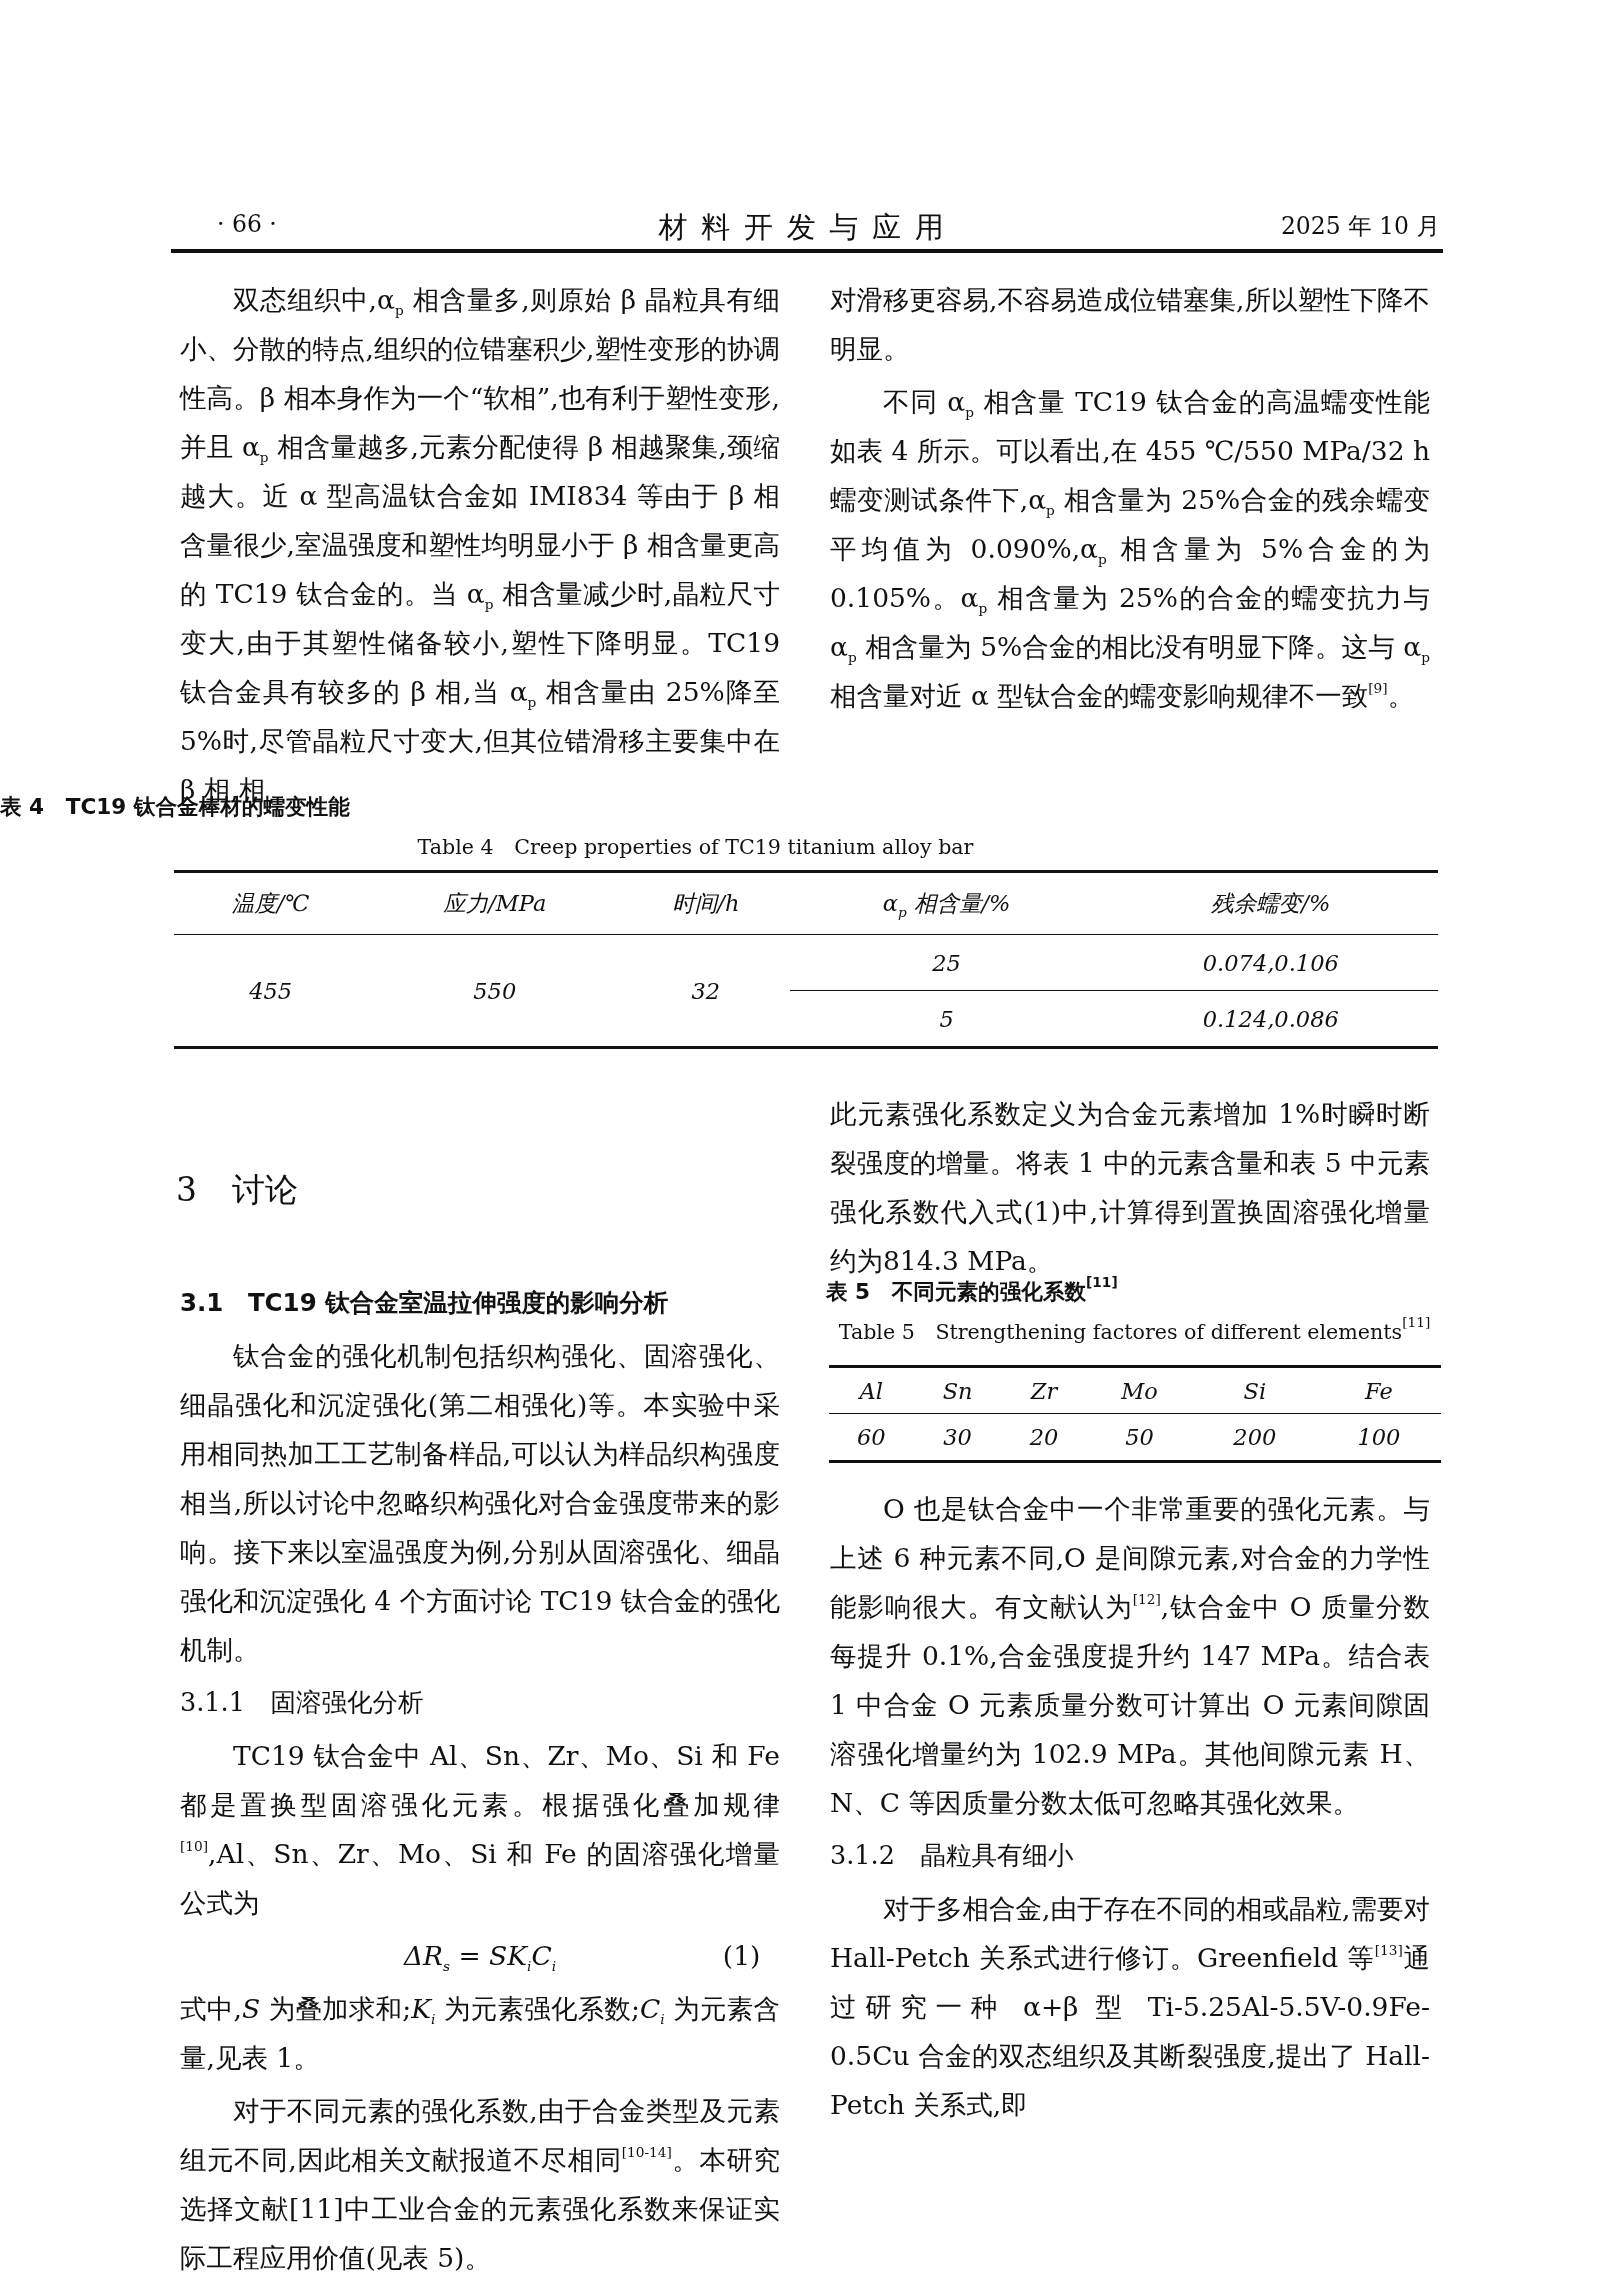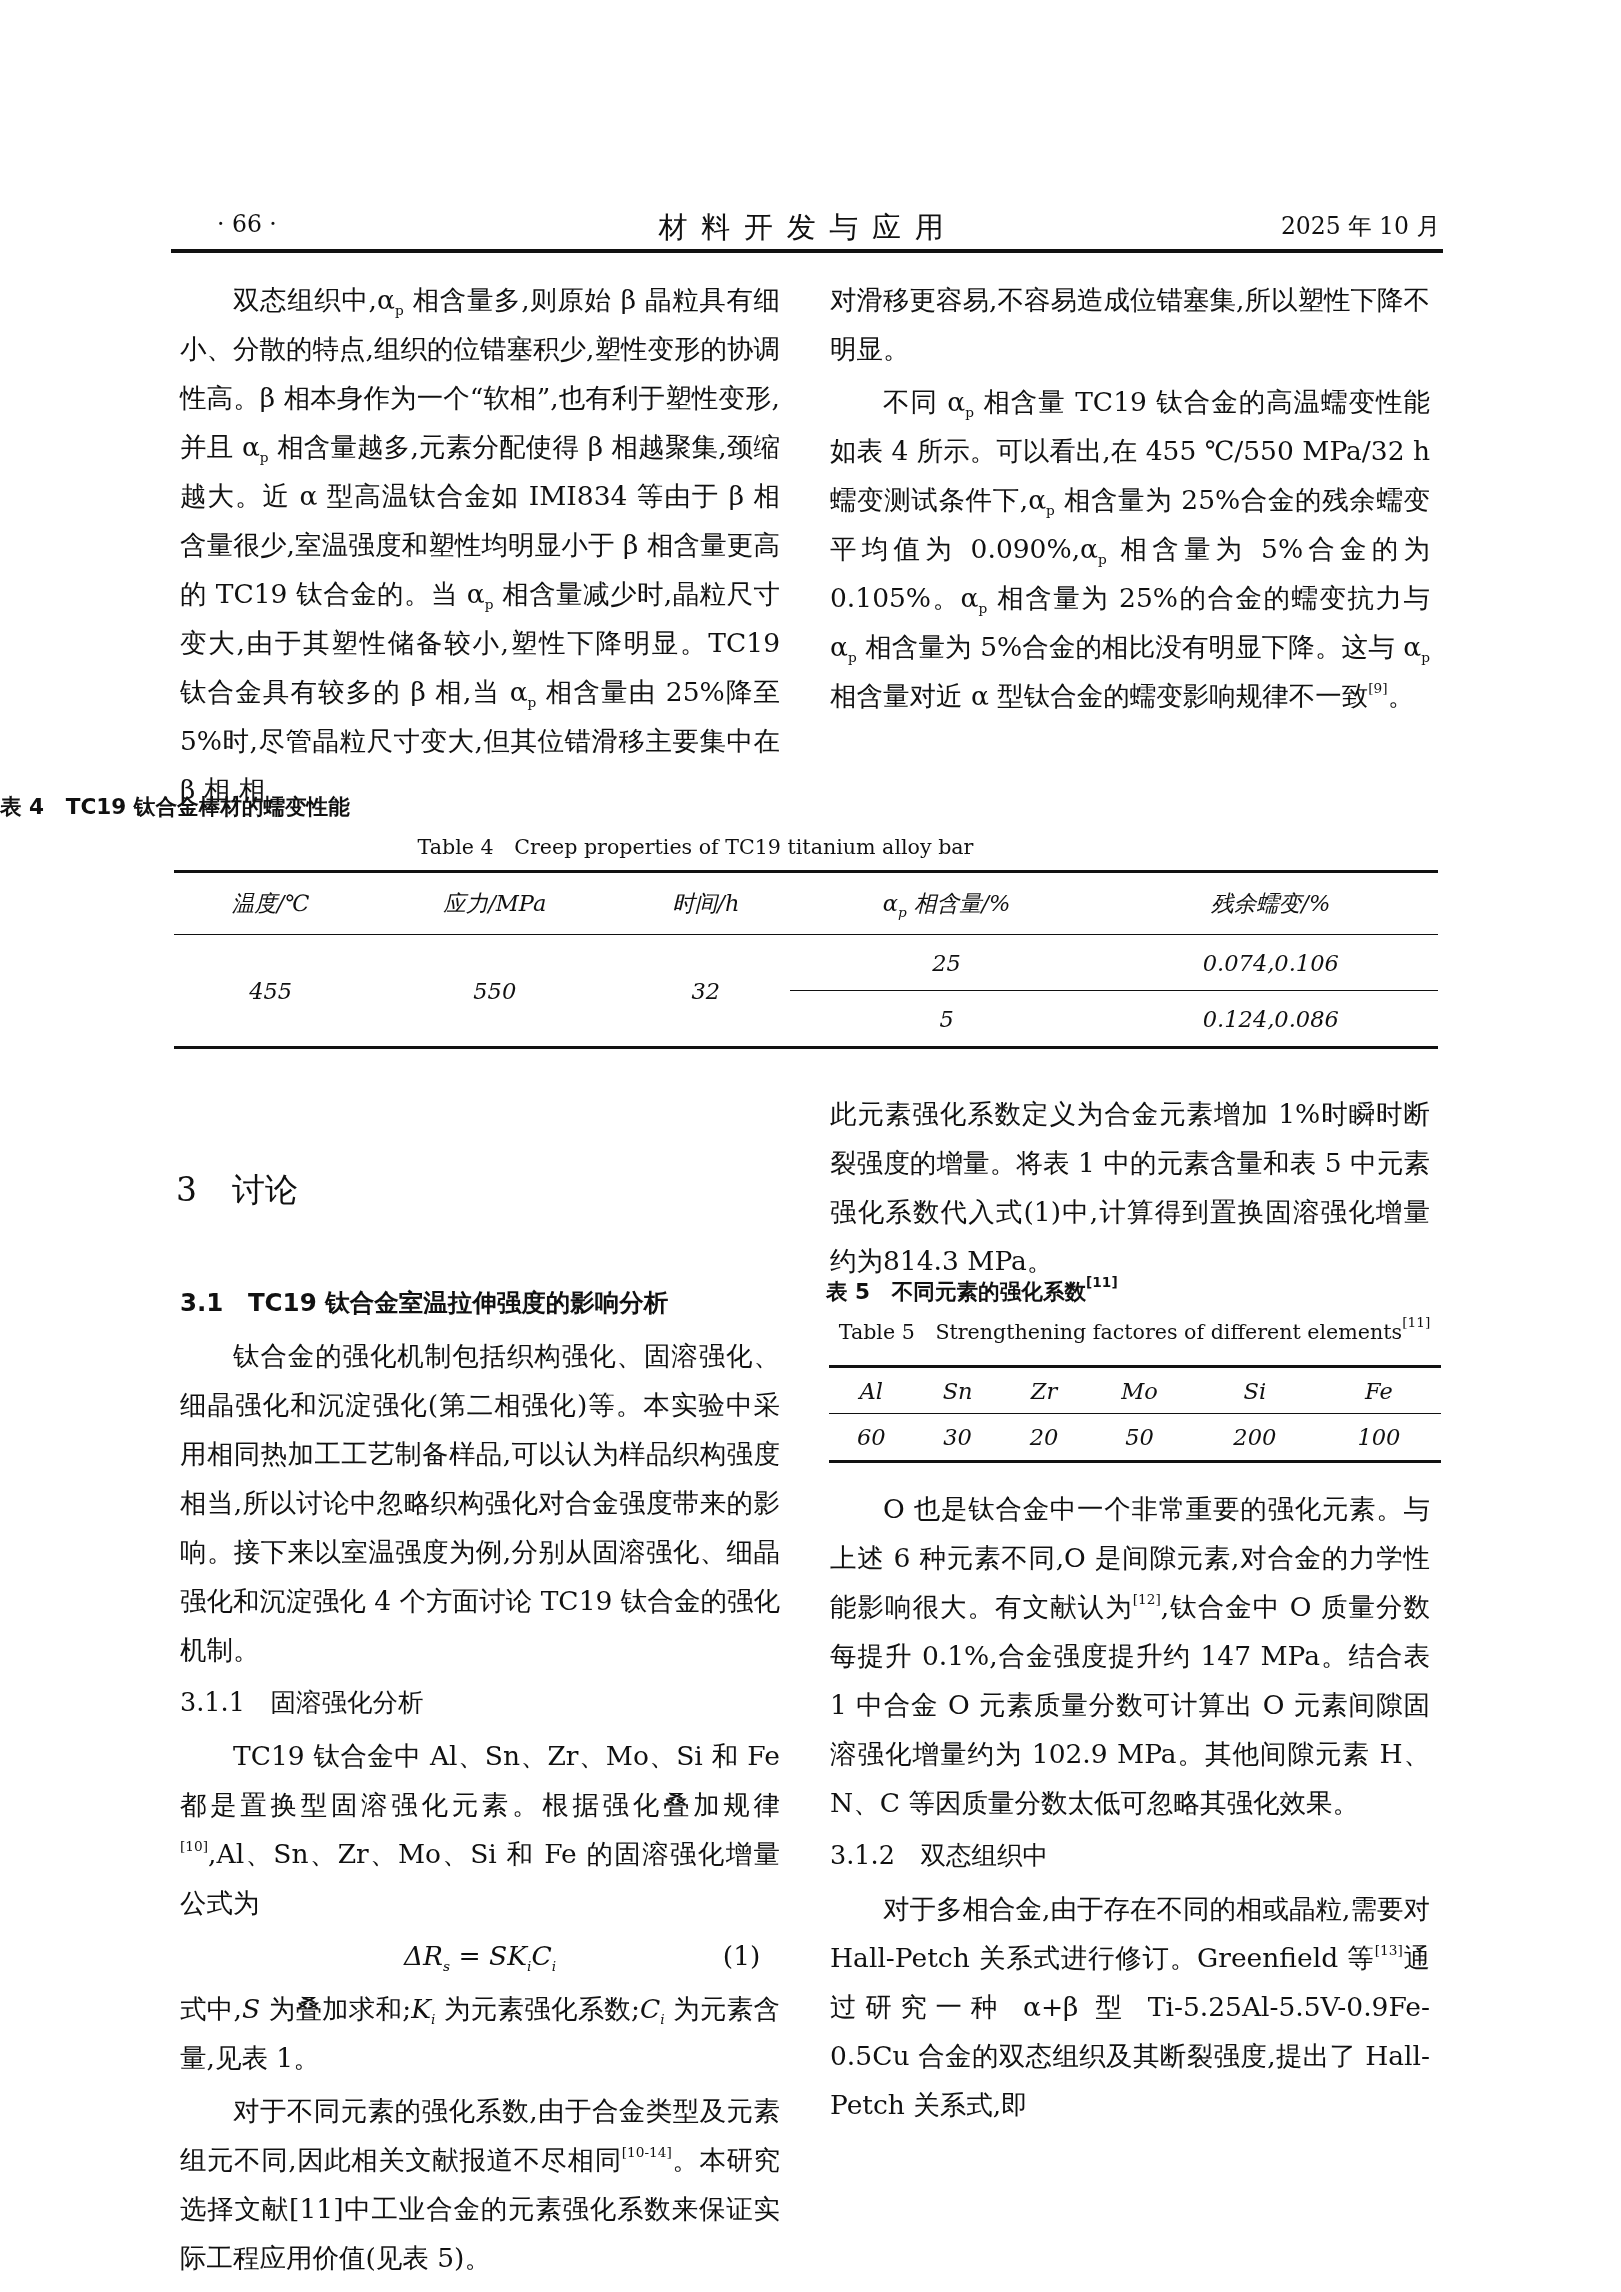--- a/index.html
+++ b/index.html
@@ -140,16 +140,16 @@
       <td>20</td>
       <td>50</td>
       <td>200</td>
       <td>100</td>
     </tr>
   </tbody>
 </table>
 
 <div class="col" id="col-right-bottom-b">
   <p class="indent"><span>O 也是钛合金中一个非常重要的强化元素。与上述 6 种元素不同,O 是间隙元素,对合金的力学性能影响很大。有文献认为</span><sup>[12]</sup><span>,钛合金中 O 质量分数每提升 0.1%,合金强度提升约 147 MPa。结合表 1 中合金 O 元素质量分数可计算出 O 元素间隙固溶强化增量约为 102.9 MPa。其他间隙元素 H、N、C 等因质量分数太低可忽略其强化效果。</span></p>
-  <p class="h-subsub">3.1.2　双态组织中</p>
+  <p class="h-subsub">3.1.2　晶粒具有细小</p>
   <p class="indent"><span>对于多相合金,由于存在不同的相或晶粒,需要对 Hall-Petch 关系式进行修订。Greenfield 等</span><sup>[13]</sup><span>通过研究一种 α+β 型 Ti-5.25Al-5.5V-0.9Fe-0.5Cu 合金的双态组织及其断裂强度,提出了 Hall-Petch 关系式,即</span></p>
 </div>
 
 
 </body></html>

